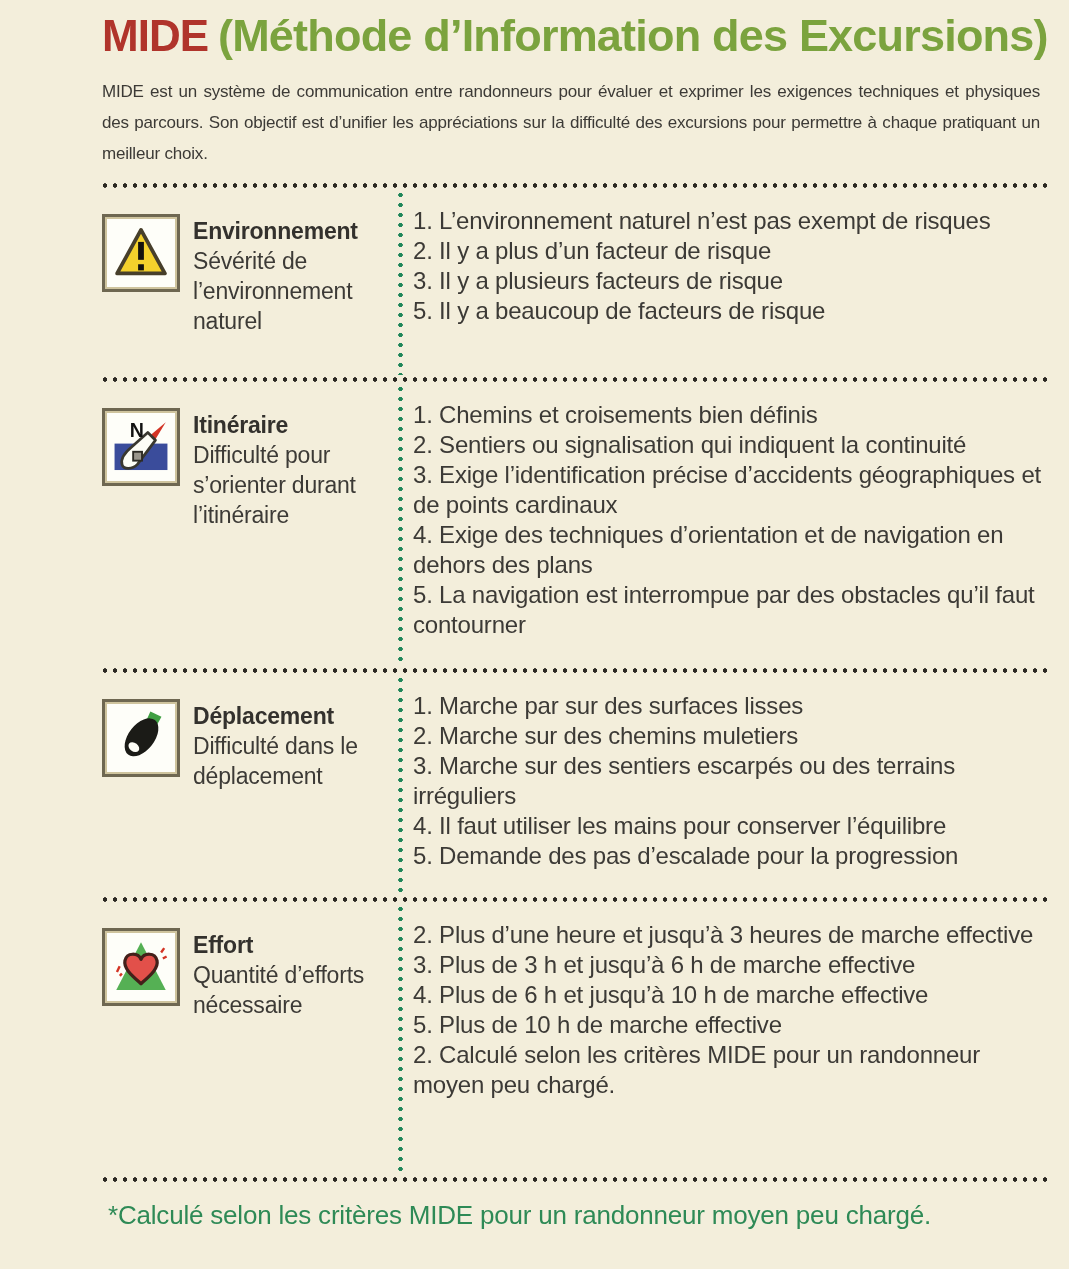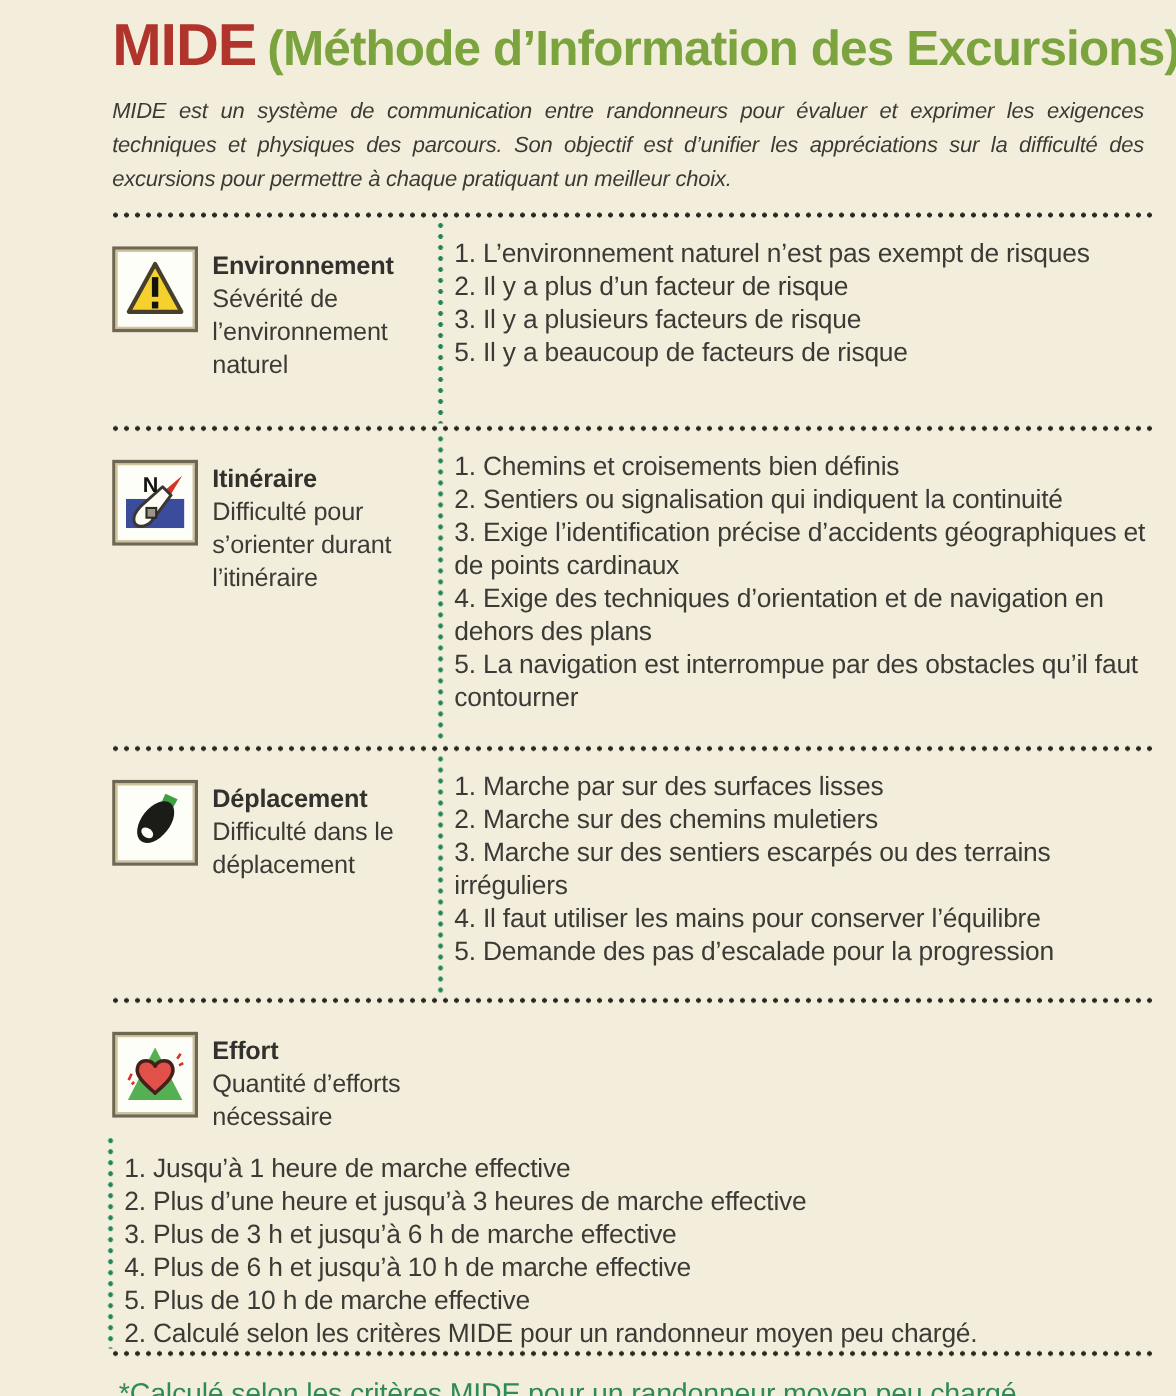--- a/index.html
+++ b/index.html
@@ -9,53 +9,52 @@
     font-family: "Liberation Sans", "DejaVu Sans", sans-serif;
     color: #3C3A36;
     overflow: hidden;
     -webkit-font-smoothing: antialiased;
   }
   .page { width: 1069px; height: 1269px; position: relative; }
 
   
   .header { padding: 10px 0 0 102px; white-space: nowrap; }
   .title-acronym {
-    color: #B0342B; font-size: 54px; font-weight: 700;
+    color: #B0342B; font-size: 44px; font-weight: 700;
     letter-spacing: -1px; vertical-align: baseline;
   }
   .title-rest {
     color: #7BA33E; font-size: 45px; font-weight: 700;
     letter-spacing: -0.8px; margin-left: 10px;
   }
 
   .intro {
     margin: 14px 0 0 102px;
     width: 938px;
-    font-size: 20px; line-height: 31px;
+    font-size: 17px; line-height: 31px;
     text-align: justify;
     letter-spacing: -0.2px;
-    font-style: italic;
   }
 
   .content { margin-left: 100px; width: 950px; }
 
   .h-divider {
     height: 5px; width: 100%;
     background-image: radial-gradient(circle, #2B2822 2px, transparent 2.4px);
     background-size: 10px 5px;
     background-repeat: repeat-x;
     background-position: 0 center;
   }
   .h-divider.first { margin-top: 14px; }
 
   .row { display: flex; }
   .row-1 { min-height: 189px; }
   .row-2 { min-height: 286px; }
   .row-3 { min-height: 224px; }
-  .row-4 { min-height: 275px; flex-direction: column; }
+  .row-4 { min-height: 275px; }
 
   .left-col {
     width: 300px; box-sizing: border-box;
     padding: 26px 8px 0 2px;
     display: flex; gap: 13px;
   }
   .iconbox {
     width: 72px; height: 72px; flex: 0 0 auto;
     background: #FEFEF9;
     border: 3px solid #6E6751;
@@ -188,21 +187,20 @@
             <path d="M4.5,16.5 l-1.6,3.4 M5.8,20.8 l-1.2,1.4" stroke="#D33425" stroke-width="1.4" fill="none"></path>
             <path d="M28.8,8.5 l1.8,-2.6 M29.8,12 l2.2,-1.2" stroke="#D33425" stroke-width="1.4" fill="none"></path>
           </svg>
         </div>
         <div class="left-text">
           <div class="sec-title">Effort</div>
           <div class="sec-subtitle">Quantité d’efforts nécessaire</div>
         </div>
       </div>
       <div class="right-col">
-        <div class="item">1. Jusqu’à 1 heure de marche effective</div>
         <div class="item">2. Plus d’une heure et jusqu’à 3 heures de marche effective</div>
         <div class="item">3. Plus de 3 h et jusqu’à 6 h de marche effective</div>
         <div class="item">4. Plus de 6 h et jusqu’à 10 h de marche effective</div>
         <div class="item">5. Plus de 10 h de marche effective</div>
         <div class="item">2. Calculé selon les critères MIDE pour un randonneur moyen peu chargé.</div>
       </div>
     </div>
 
     <div class="h-divider"></div>
 

